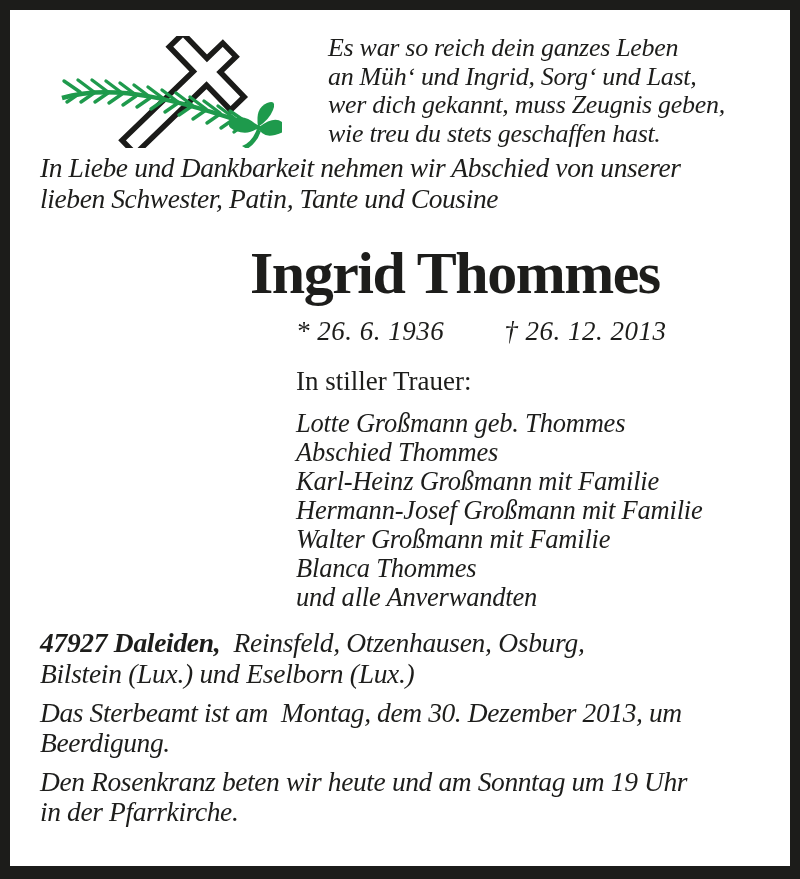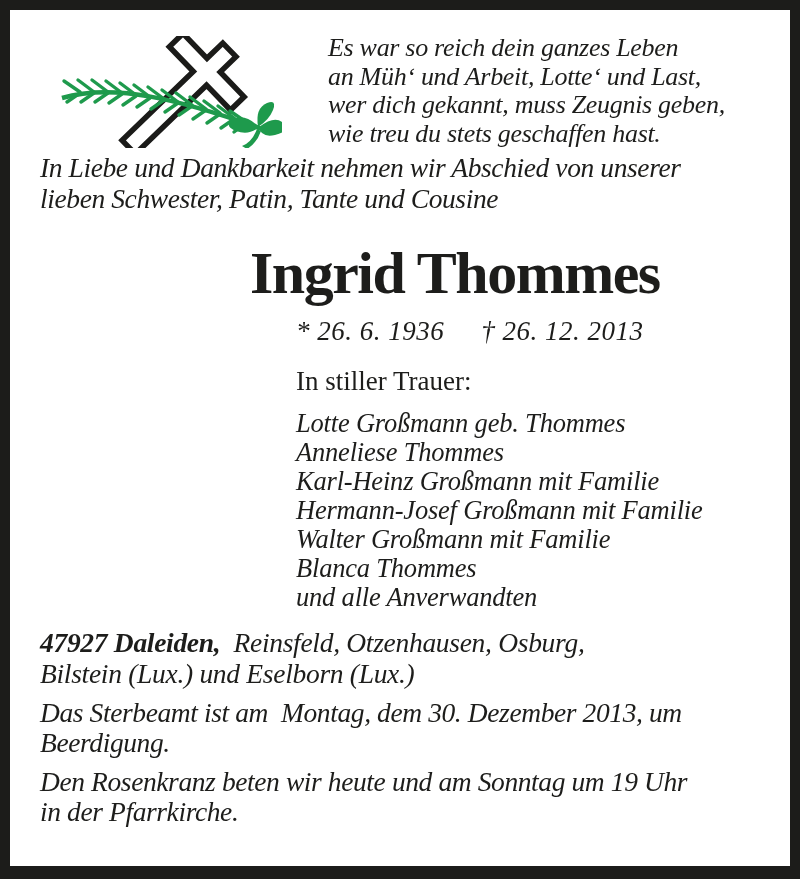--- a/index.html
+++ b/index.html
@@ -29,21 +29,21 @@
     font-size:27.5px; line-height:31px;
     letter-spacing:-0.4px;
   }
   .name {
     margin:28px 0 0 210px;
     font-size:60px; line-height:62px;
     font-weight:bold; letter-spacing:-1.5px;
   }
   .indent { margin-left:256px; }
   .dates {
-    display:flex; gap:37px;
+    display:flex; gap:60px;
     margin-top:12px;
     font-size:27px; letter-spacing:0.5px;
   }
   .trauer { margin-top:19px; font-size:27px; }
   .mourners { margin-top:12px; font-size:26.5px; line-height:29px; letter-spacing:-0.2px; }
   .places  { margin-top:15px; font-size:27.5px; line-height:31px; letter-spacing:-0.3px; }
   .places .lead { font-weight:bold; }
   .para { margin-top:9px; font-size:27.5px; line-height:30px; letter-spacing:-0.4px; }
   .line { white-space:pre-wrap;font-style:italic; }
 </style>
@@ -94,21 +94,21 @@
         <g fill="#1e9a4c">
           <path d="M205,91 q-15,-15 -27,-7 q-8,6 4,11 q13,5 23,-4 z"></path>
           <path d="M205,91 q17,-13 25,-3 q5,8 -9,11 q-14,3 -16,-8 z"></path>
           <path d="M204,91 q-3,-19 9,-24 q10,-4 6,7 q-4,10 -15,17 z"></path>
           <path d="M203,93 q-5,13 -15,17 l5,3 q10,-6 14,-18 z"></path>
         </g>
       </svg>
 
       <div class="poem">
         <div class="line">Es war so reich dein ganzes Leben</div>
-        <div class="line">an Müh‘ und Arbeit, Lotte‘ und Last,</div>
+        <div class="line">an Müh‘ und Ingrid, Sorg‘ und Last,</div>
         <div class="line">wer dich gekannt, muss Zeugnis geben,</div>
         <div class="line">wie treu du stets geschaffen hast.</div>
       </div>
     </div>
 
     <div class="intro">
       <div class="line">In Liebe und Dankbarkeit nehmen wir Abschied von unserer</div>
       <div class="line">lieben Schwester, Patin, Tante und Cousine</div>
     </div>
 
@@ -117,21 +117,21 @@
     <div class="indent">
       <div class="dates">
         <span class="line">* 26. 6. 1936</span>
         <span class="line">† 26. 12. 2013</span>
       </div>
 
       <div class="trauer">In stiller Trauer:</div>
 
       <div class="mourners">
         <div class="line">Lotte Großmann geb. Thommes</div>
-        <div class="line">Anneliese Thommes</div>
+        <div class="line">Abschied Thommes</div>
         <div class="line">Karl-Heinz Großmann mit Familie</div>
         <div class="line">Hermann-Josef Großmann mit Familie</div>
         <div class="line">Walter Großmann mit Familie</div>
         <div class="line">Blanca Thommes</div>
         <div class="line">und alle Anverwandten</div>
       </div>
     </div>
 
     <div class="places">
       <div class="line"><span class="lead">47927 Daleiden,</span><span>  Reinsfeld, Otzenhausen, Osburg,</span></div>

